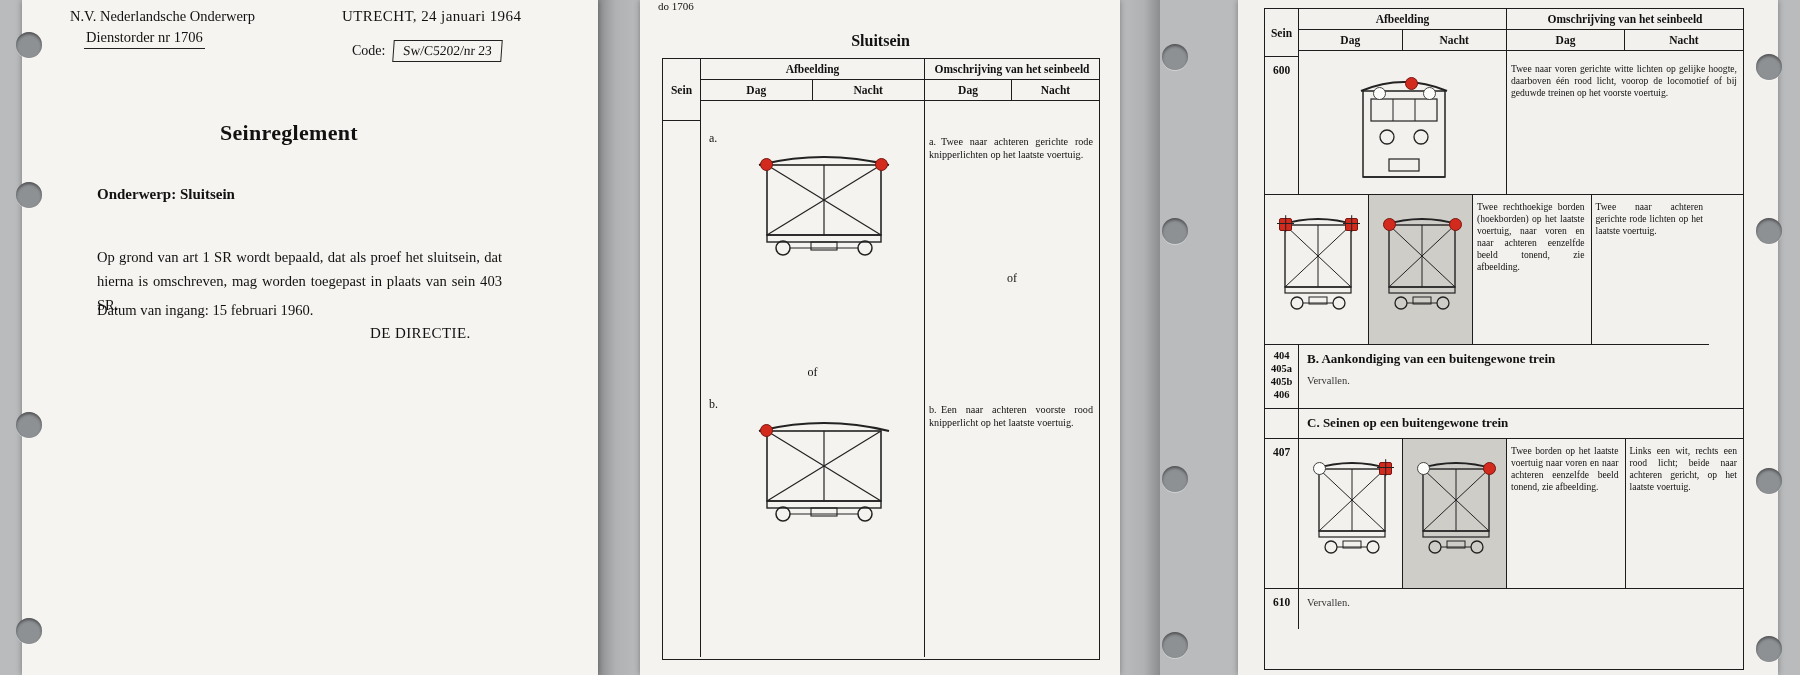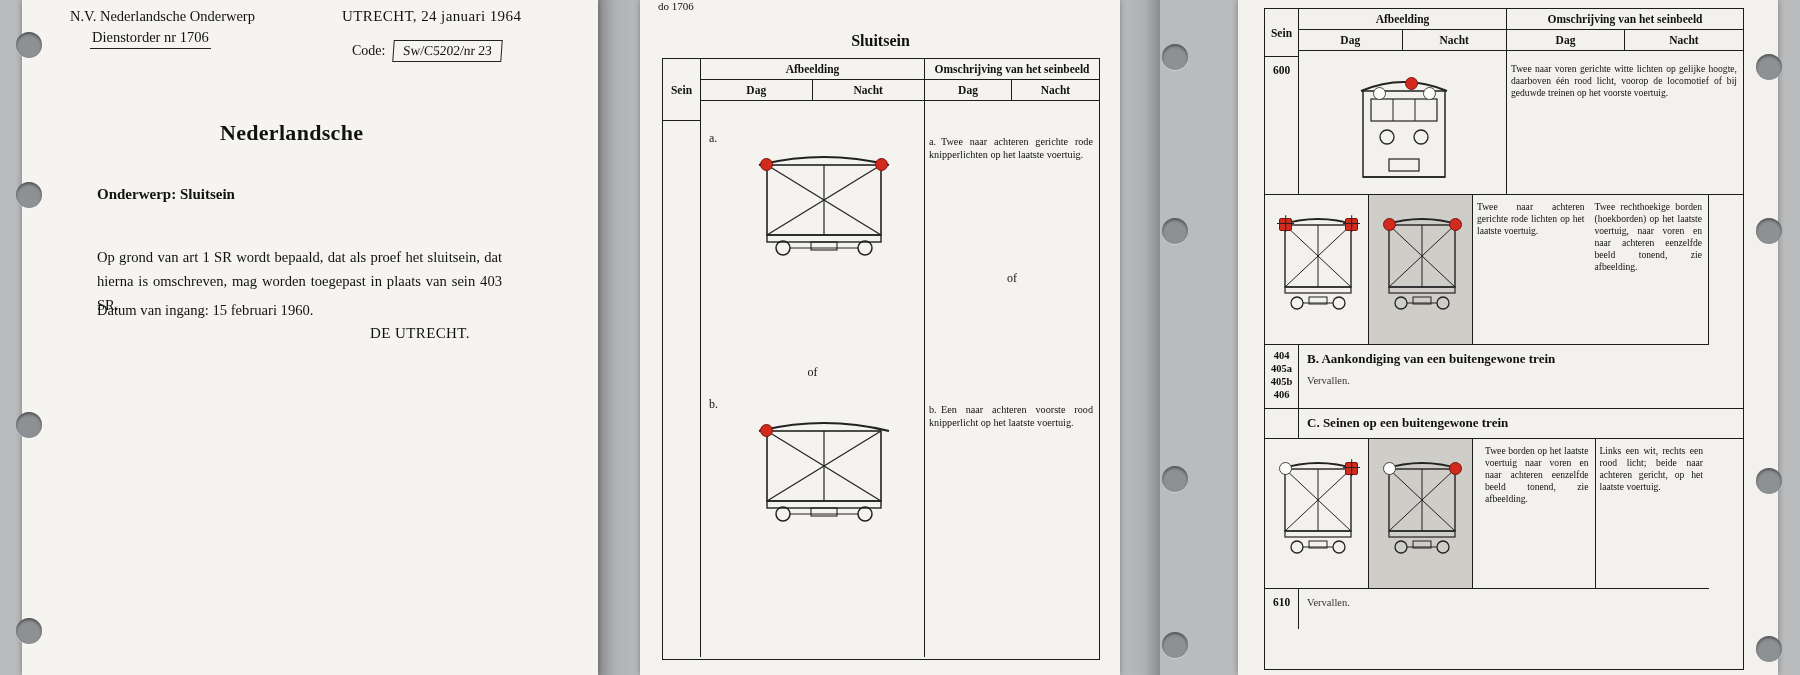--- a/index.html
+++ b/index.html
@@ -28,21 +28,21 @@
 
   
   .hole{
     position:absolute;width:26px;height:26px;border-radius:50%;
     background:#8e9194;
     box-shadow:inset 0 2px 3px rgba(0,0,0,.45), 0 1px 0 rgba(255,255,255,.35);
   }
 
   
   .p1 .hdr-left{position:absolute;left:48px;top:6px;font-size:14.5px;line-height:21px;}
-  .p1 .hdr-left .l2{margin-left:20px;}
+  .p1 .hdr-left .l2{margin-left:14px;}
   .p1 .underline{display:inline-block;border-bottom:1px solid #222;padding:0 2px;}
   .p1 .hdr-right{position:absolute;left:320px;top:8px;font-size:15px;letter-spacing:.4px;}
   .p1 .codeline{position:absolute;left:330px;top:40px;font-size:14px;display:flex;align-items:center;gap:8px;}
   .codebox{border:1px solid #222;padding:2px 9px;font-size:13.5px;transform:skewX(-4deg);}
   .p1 h1{position:absolute;left:198px;top:120px;margin:0;font-size:22px;font-weight:bold;letter-spacing:.3px;}
   .p1 .subject{position:absolute;left:75px;top:186px;font-size:15px;font-weight:bold;}
   .p1 .para{position:absolute;left:75px;width:405px;font-size:14.6px;line-height:24px;text-align:justify;}
   .p1 .para.a{top:245px;}
   .p1 .para.b{top:298px;}
   .p1 .signoff{position:absolute;left:348px;top:325px;font-size:15px;letter-spacing:.4px;}
@@ -93,25 +93,25 @@
   <div class="sheet p1">
     <div class="hdr-left">
       <div>N.V. Nederlandsche Onderwerp</div>
       <div class="l2"><span class="underline">Dienstorder nr 1706</span></div>
     </div>
     <div class="hdr-right">UTRECHT, 24 januari 1964</div>
     <div class="codeline">
       <span>Code:</span>
       <span class="codebox">Sw/C5202/nr 23</span>
     </div>
-    <h1>Nederlandsche</h1>
+    <h1>Seinreglement</h1>
     <div class="subject">Onderwerp: Sluitsein</div>
     <div class="para a">Op grond van art 1 SR wordt bepaald, dat als proef het sluitsein, dat hierna is omschreven, mag worden toegepast in plaats van sein 403 SR.</div>
     <div class="para b">Datum van ingang: 15 februari 1960.</div>
-    <div class="signoff">DE UTRECHT.</div>
+    <div class="signoff">DE DIRECTIE.</div>
   </div>
 
   <div class="gutter g1"></div>
   <div class="gutter g2"></div>
 
   <div class="sheet p2">
     <div class="docnum">do 1706</div>
     <div class="title">Sluitsein</div>
 
     <div class="tbl t-main">
@@ -275,25 +275,25 @@
                   <rect x="34" y="88" width="18" height="7" stroke="#222" stroke-width="1" fill="none"></rect>
                 </svg>
                 <span class="lamp round" style="left:4px;top:9px;"></span>
                 <span class="lamp round" style="left:70px;top:9px;"></span>
               </div>
             </div>
           </div>
         </div>
         <div class="cell c-oms" style="height:150px;padding:0;">
           <div style="display:flex;height:100%;">
+            <div style="width:118px;border-right:1.2px solid #1d1d1d;">
+              <div class="desc">Twee rechthoekige borden (hoekborden) op het laatste voertuig, naar voren en naar achteren eenzelfde beeld tonend, zie afbeelding.</div>
+            </div>
             <div style="width:118px;">
               <div class="desc">Twee naar achteren gerichte rode lichten op het laatste voertuig.</div>
-            </div>
-            <div style="width:118px;border-right:1.2px solid #1d1d1d;">
-              <div class="desc">Twee rechthoekige borden (hoekborden) op het laatste voertuig, naar voren en naar achteren eenzelfde beeld tonend, zie afbeelding.</div>
             </div>
           </div>
         </div>
       </div>
 
       <div class="row">
         <div class="cell c-sein num" style="height:64px;white-space:pre-line;font-size:10.5px;line-height:13px;padding-top:4px;">404
 405a
 405b
 406</div>
@@ -304,20 +304,21 @@
       </div>
 
       <div class="row">
         <div class="cell c-sein" style="height:30px;"></div>
         <div class="cell" style="width:444px;height:30px;border-right:none;">
           <div class="secthead">C.   Seinen op een buitengewone trein</div>
         </div>
       </div>
 
       <div class="row">
+        <div class="cell c-sein num" style="height:150px;">407</div>
         <div class="cell c-afb" style="height:150px;padding:0;position:relative;">
           <div style="display:flex;height:100%;">
             <div style="width:104px;border-right:1.2px solid #1d1d1d;position:relative;">
               <div style="position:absolute;left:10px;top:14px;width:86px;height:110px;">
                 <svg width="86" height="110" viewBox="0 0 86 110">
                   <path d="M5,16 Q43,4 81,16" stroke="#222" stroke-width="1.8" fill="none"></path>
                   <rect x="10" y="16" width="66" height="62" stroke="#222" stroke-width="1.4" fill="none"></rect>
                   <line x1="10" y1="16" x2="76" y2="78" stroke="#222" stroke-width="1"></line>
                   <line x1="76" y1="16" x2="10" y2="78" stroke="#222" stroke-width="1"></line>
                   <line x1="43" y1="16" x2="43" y2="78" stroke="#222" stroke-width="1"></line>
@@ -345,21 +346,21 @@
                   <line x1="28" y1="94" x2="58" y2="94" stroke="#222" stroke-width="1"></line>
                   <rect x="34" y="88" width="18" height="7" stroke="#222" stroke-width="1" fill="none"></rect>
                 </svg>
                 <span class="lamp round white" style="left:4px;top:9px;"></span>
                 <span class="lamp round" style="left:70px;top:9px;"></span>
               </div>
             </div>
           </div>
         </div>
         <div class="cell c-oms" style="height:150px;padding:0;">
-          <div style="display:flex;height:100%;padding-left:8px;">
+          <div style="display:flex;height:100%;">
             <div style="width:118px;border-right:1.2px solid #1d1d1d;">
               <div class="desc">Twee borden op het laatste voertuig naar voren en naar achteren eenzelfde beeld tonend, zie afbeelding.</div>
             </div>
             <div style="width:118px;">
               <div class="desc">Links een wit, rechts een rood licht; beide naar achteren gericht, op het laatste voertuig.</div>
             </div>
           </div>
         </div>
       </div>
 

